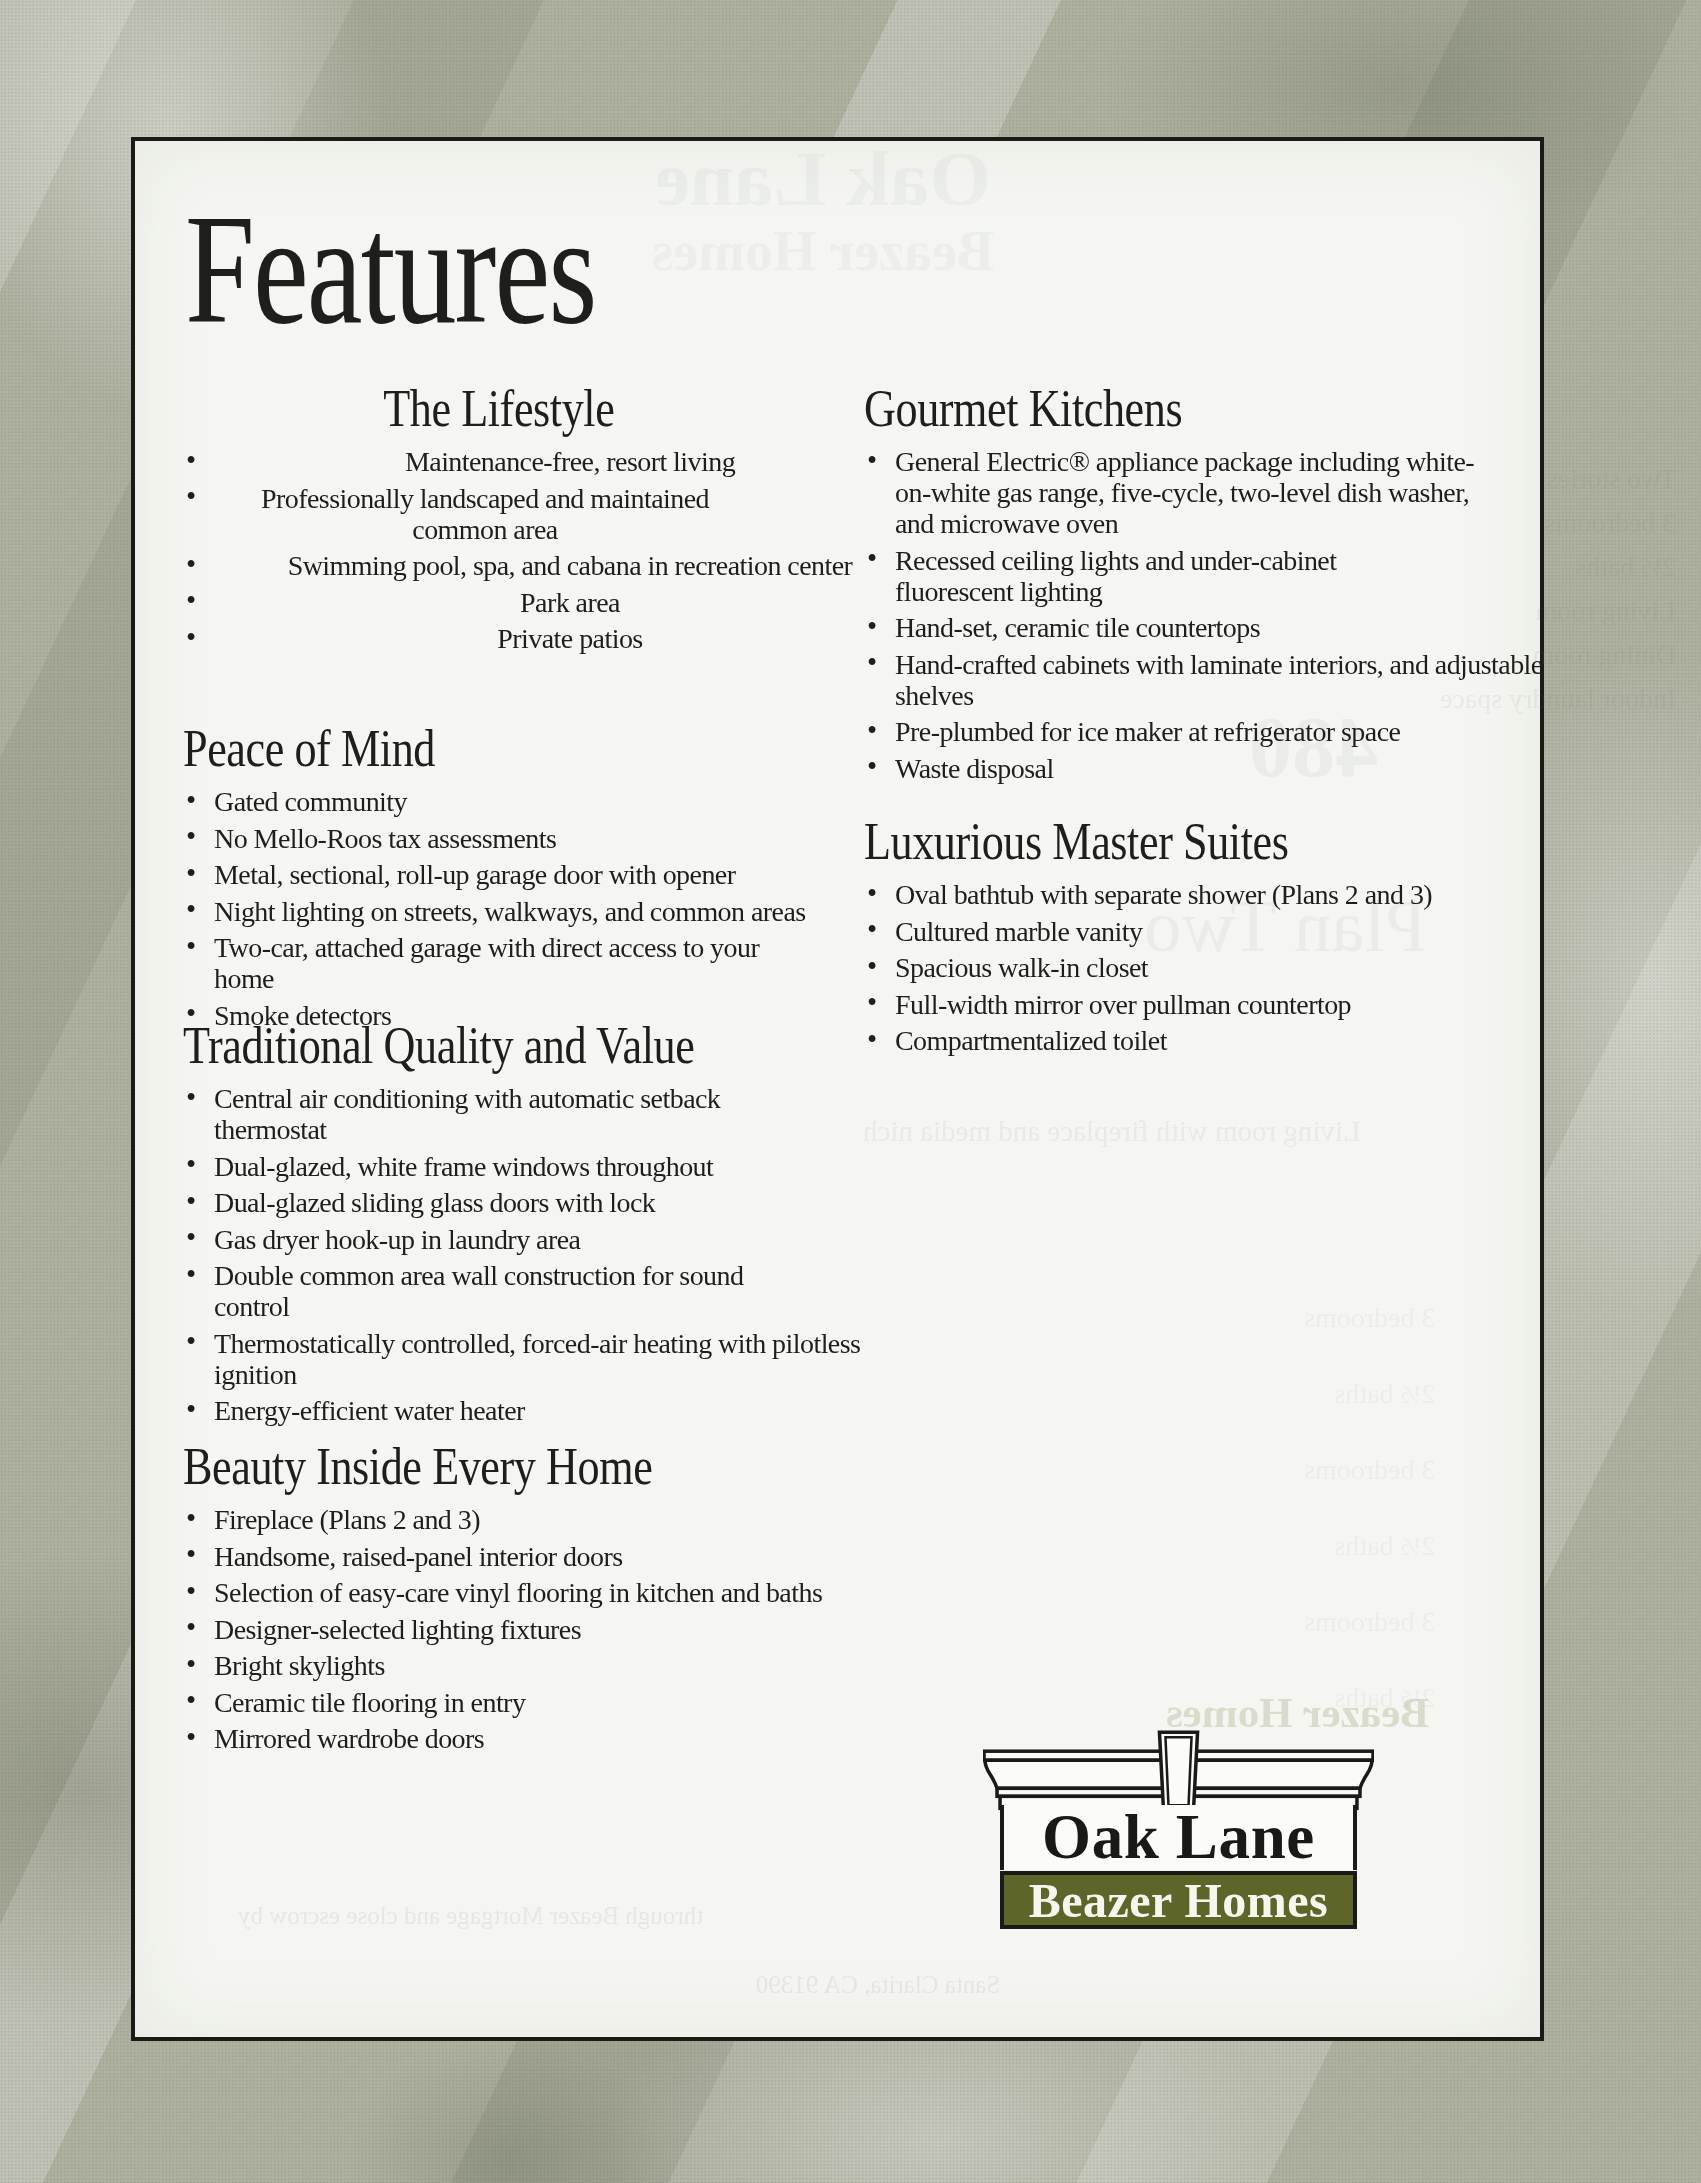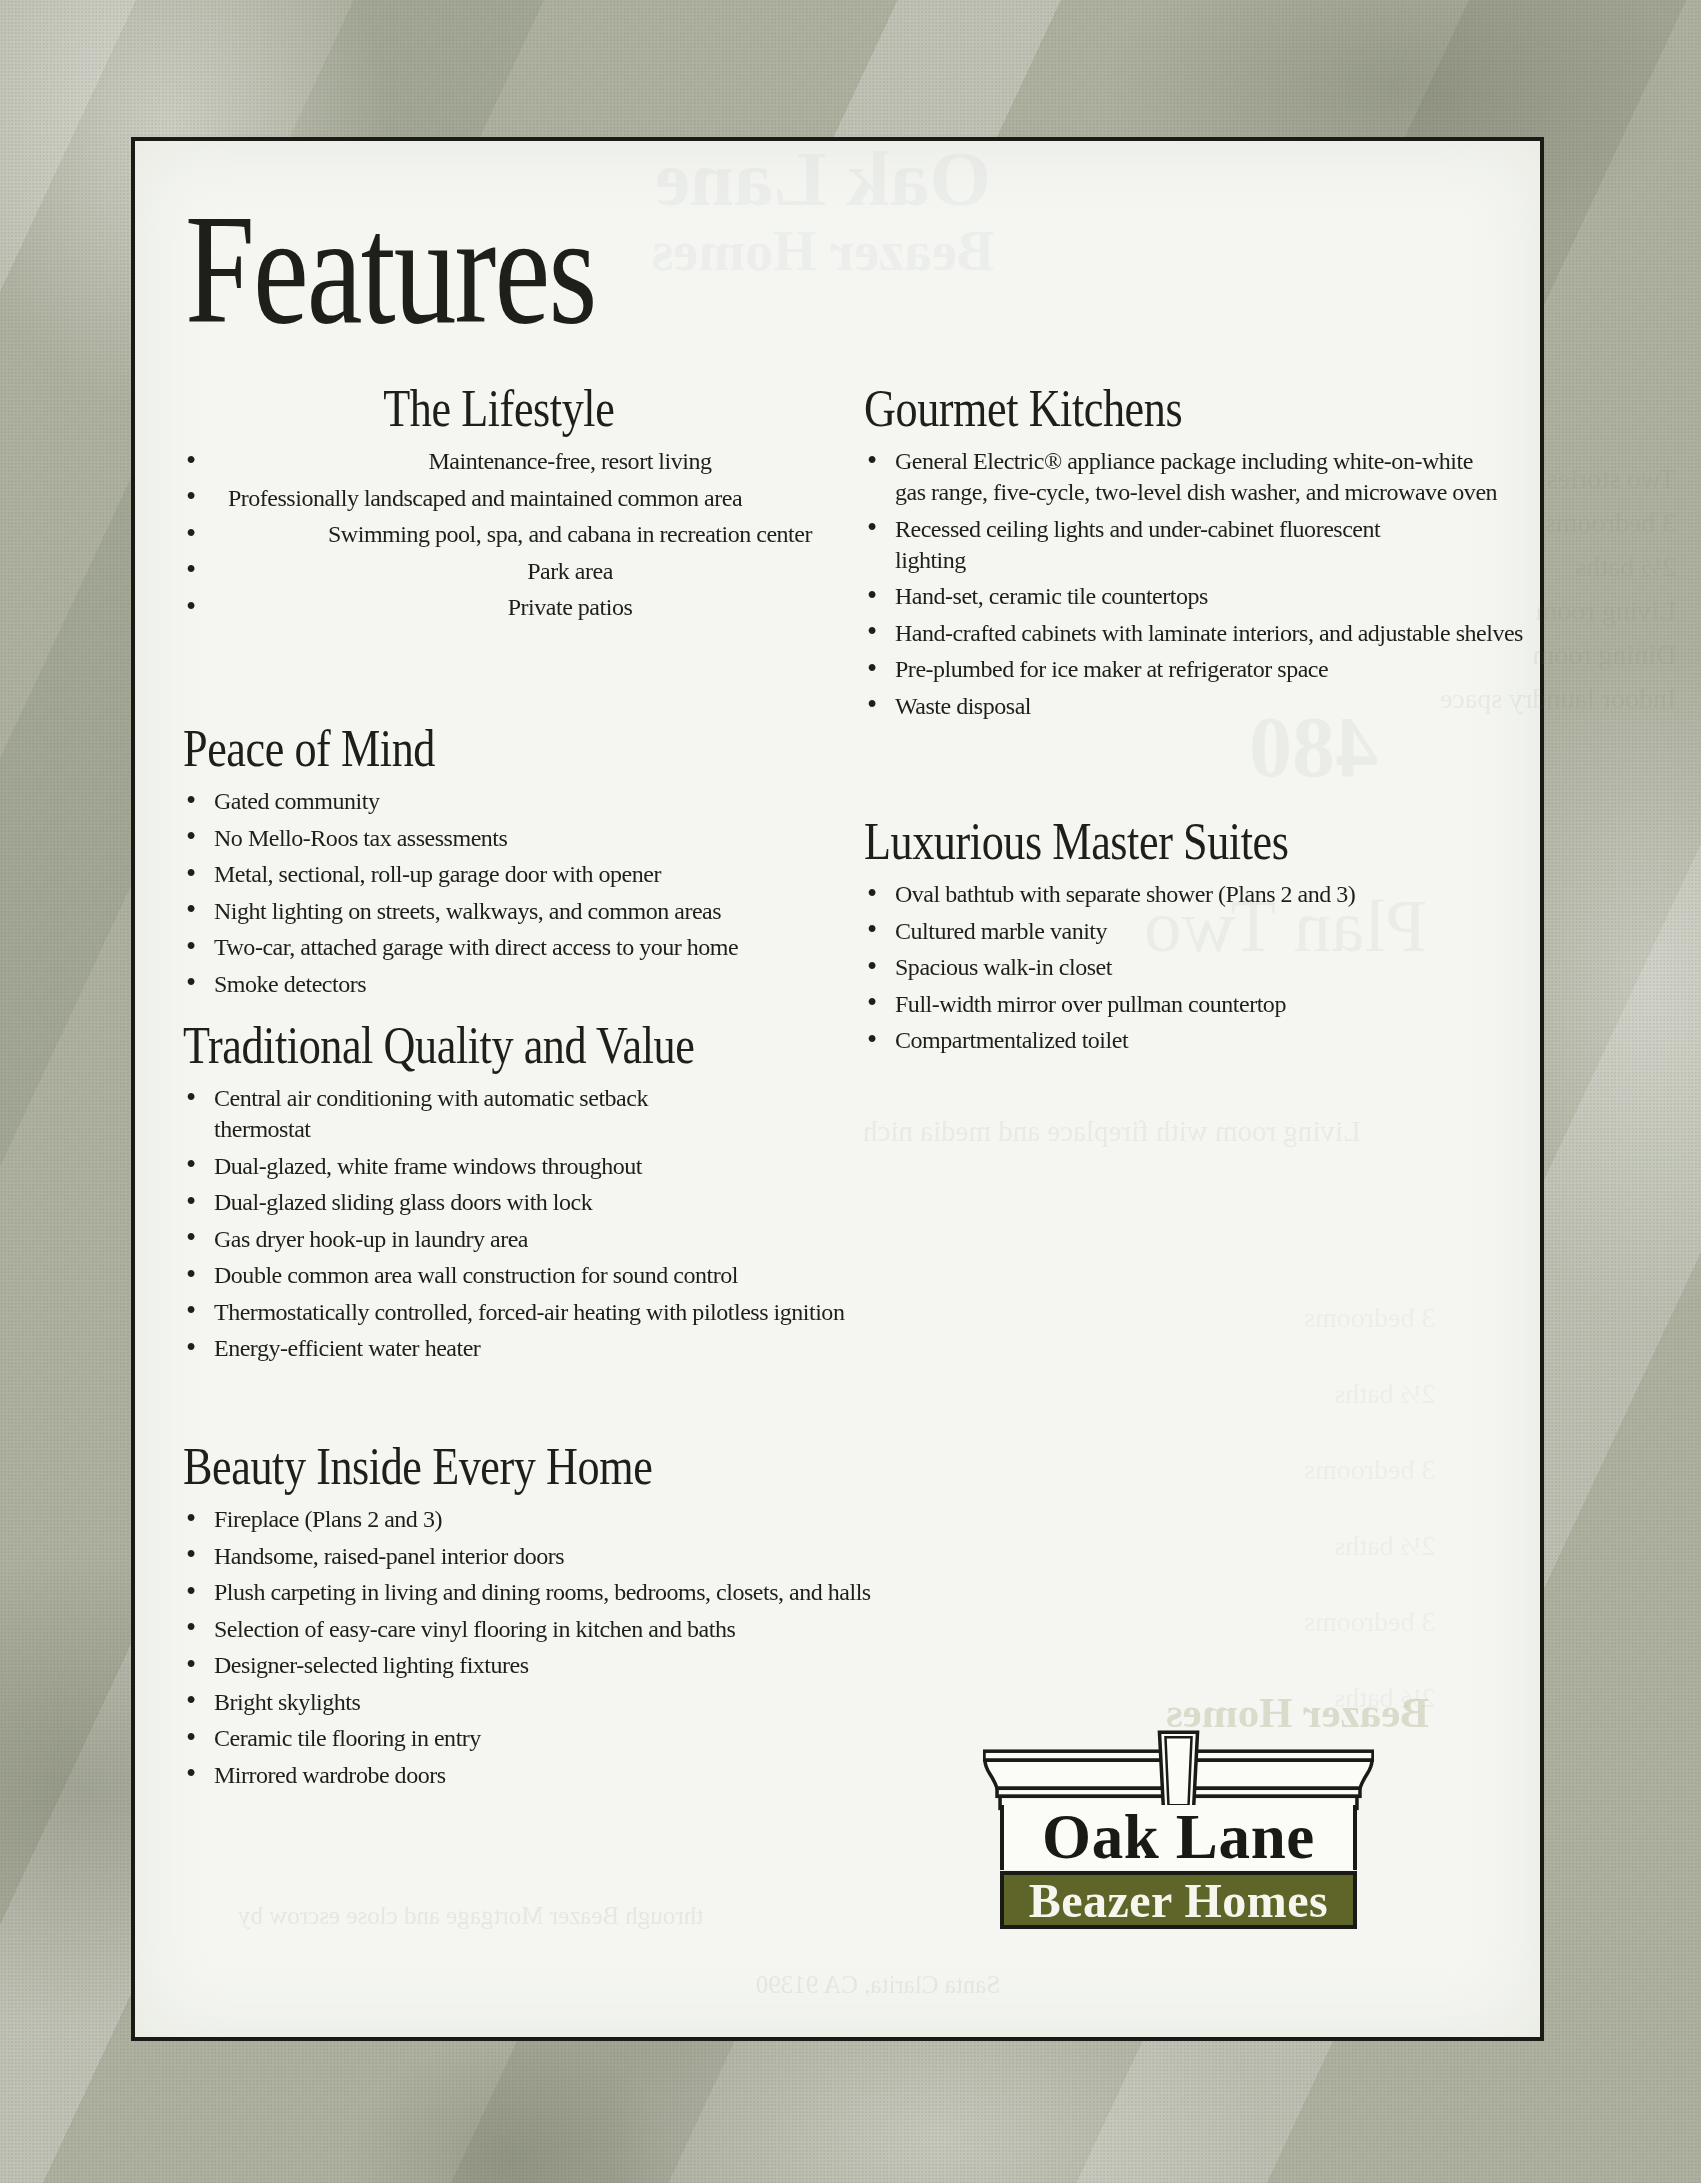--- a/index.html
+++ b/index.html
@@ -31,21 +31,21 @@
   .title{
     position:absolute;left:50px;top:46px;margin:0;font-weight:normal;
     font-size:157px;line-height:1.05;letter-spacing:-0.015em;
     transform:scaleX(.80);transform-origin:left top;white-space:nowrap;
   }
   .section{position:absolute;width:743px;}
   .section h2{
     margin:0 0 8px 0;font-weight:normal;font-size:52px;line-height:1.12;
     letter-spacing:-0.01em;transform:scaleX(.85);transform-origin:left top;white-space:nowrap;
   }
-  .section ul{list-style:none;margin:0;padding:0;font-size:24px;line-height:31px;letter-spacing:-0.02em;}
+  .section ul{list-style:none;margin:0;padding:0;font-size:28px;line-height:31px;letter-spacing:-0.02em;}
   .section li{position:relative;padding-left:31px;margin-bottom:5.5px;}
   .section li::before{content:"\2022";position:absolute;left:3px;top:-1.5px;font-size:29px;color:#1e1e1b;}
   
   #sec-lifestyle{left:48px;top:239px;text-align:center;}
   #sec-peace{left:48px;top:547px;margin-top:32px;}
   #sec-quality{left:48px;top:876px;}
   #sec-beauty{left:48px;top:1297px;}
   #sec-kitchens{left:729px;top:239px;width:687px;}
   #sec-suites{left:729px;top:672px;width:687px;}
   
@@ -145,21 +145,20 @@
         <li style="max-width:667px">Thermostatically controlled, forced-air heating with pilotless ignition</li>
         <li>Energy-efficient water heater</li>
       </ul>
     </div>
 
     <div class="section" id="sec-beauty">
       <h2>Beauty Inside Every Home</h2>
       <ul>
         <li>Fireplace (Plans 2 and 3)</li>
         <li>Handsome, raised-panel interior doors</li>
-        <li style="max-width:672px">Plush carpeting in living and dining rooms, bedrooms, closets, and halls</li>
         <li style="max-width:612px">Selection of easy-care vinyl flooring in kitchen and baths</li>
         <li>Designer-selected lighting fixtures</li>
         <li>Bright skylights</li>
         <li>Ceramic tile flooring in entry</li>
         <li>Mirrored wardrobe doors</li>
       </ul>
     </div>
 
     <div class="section" id="sec-kitchens">
       <h2>Gourmet Kitchens</h2>

